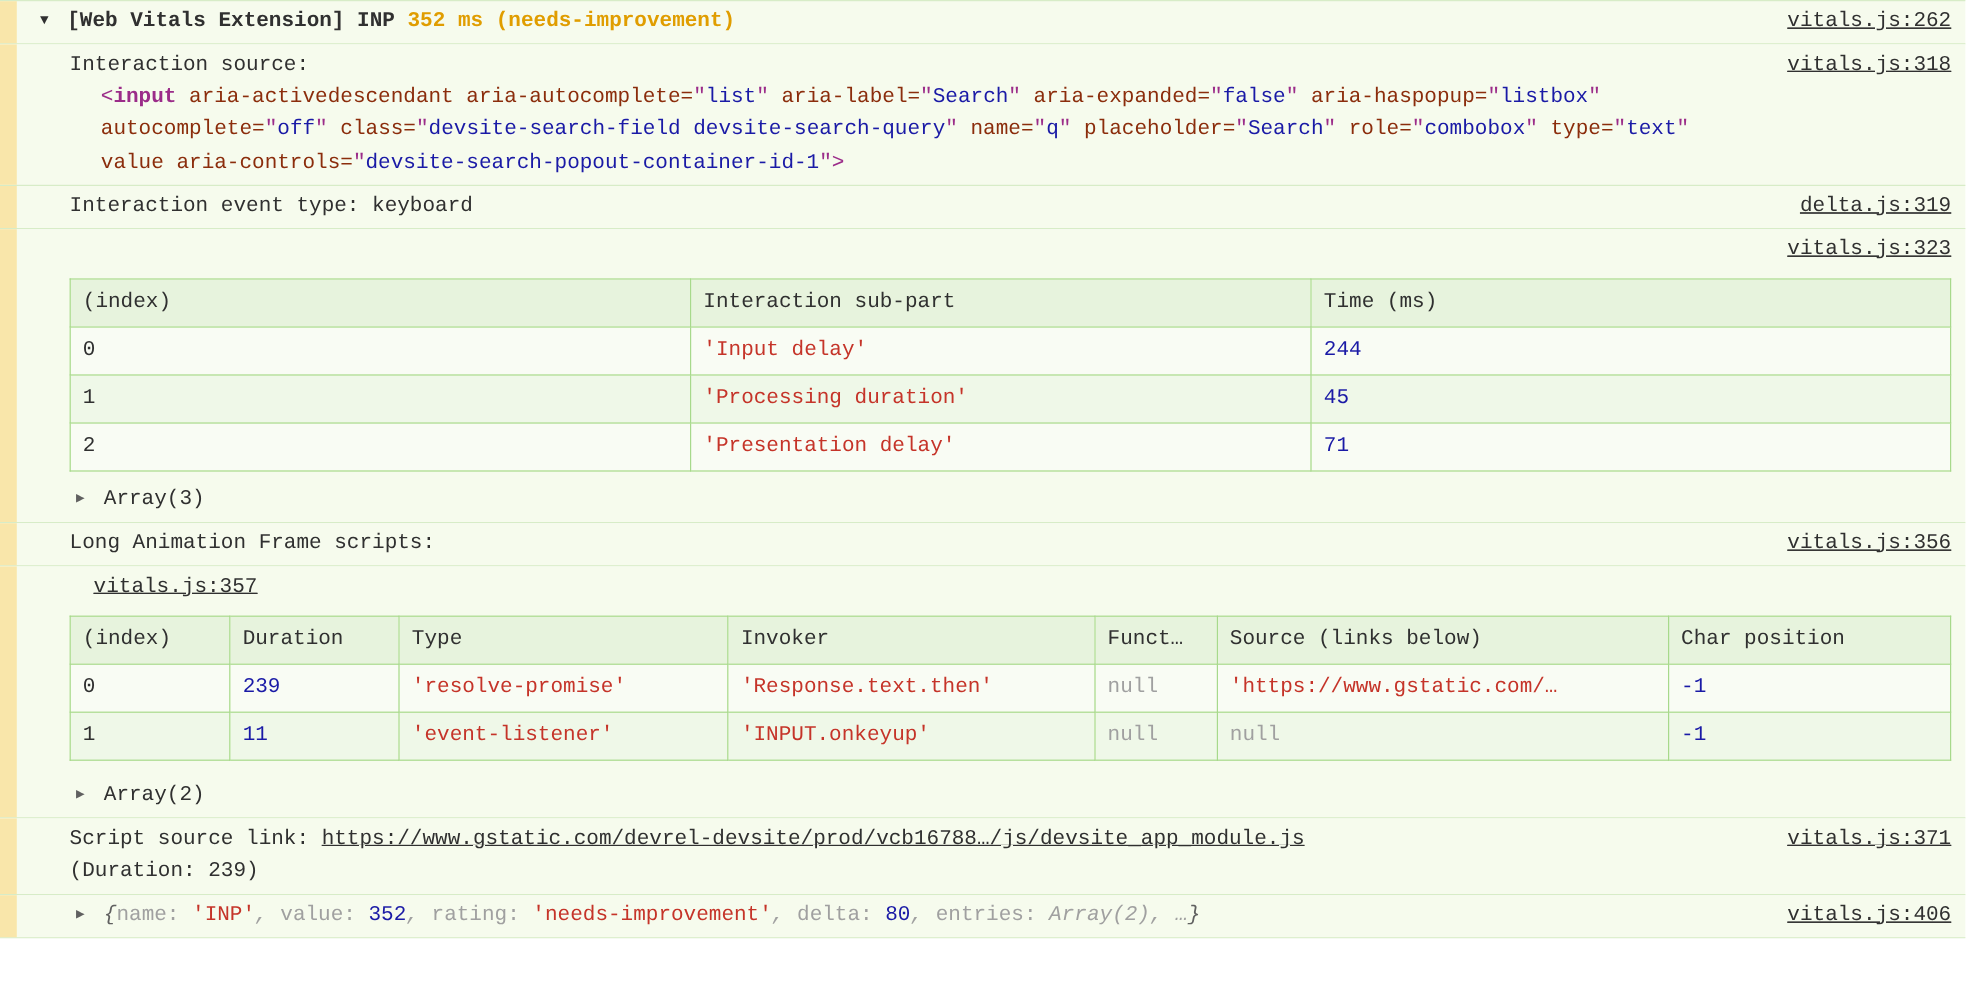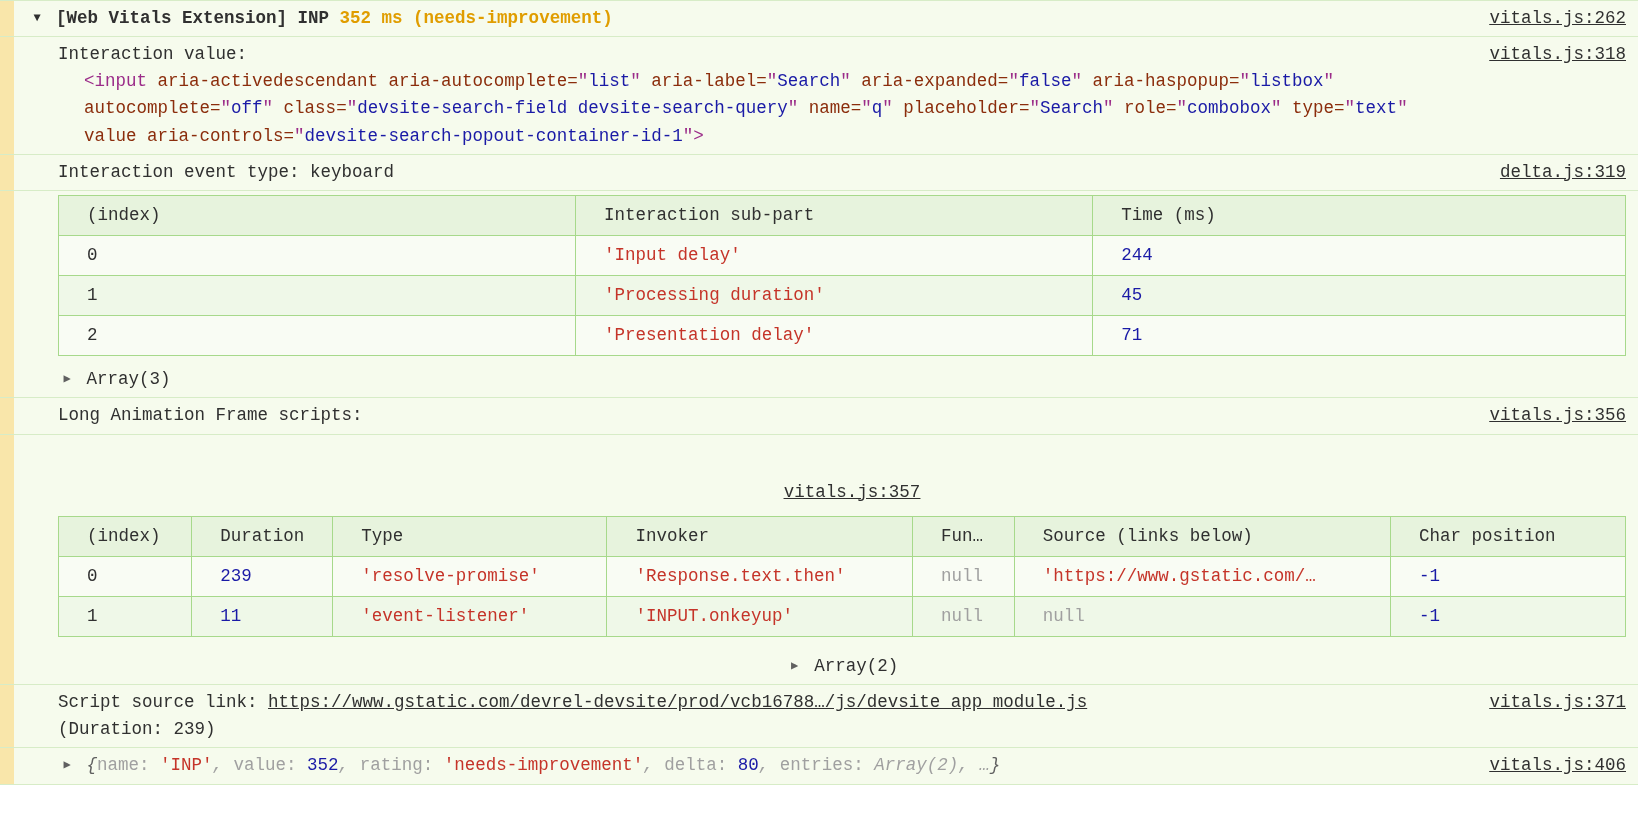--- a/index.html
+++ b/index.html
@@ -64,38 +64,38 @@
     white-space: nowrap;
     text-decoration: underline;
   }
   .src a, a.link { color: var(--link); text-decoration: underline; }
 
   .b { font-weight: 700; }
   .metric-val { color: var(--hdr-yellow); font-weight: 700; }
 
   
   .code-indent { padding-left: 26px; display:block; }
-  .tag { color: var(--tagname); }
+  .tag { color: var(--tagname); font-weight: bold; }
   .attr { color: var(--attrname); }
   .eq  { color: var(--attrname); }
   .val { color: var(--attrval); }
   .angle { color: var(--tagname); }
 
   
   table.dev {
     border-collapse: collapse;
     width: 100%;
     border: 1px solid var(--border-green);
     font-family: var(--mono);
     font-size: 17.5px;
     table-layout: fixed;
   }
   table.dev th, table.dev td {
     border: 1px solid var(--border-green);
-    padding: 6px 28px;
+    padding: 6px 10px;
     text-align: left;
     vertical-align: top;
     overflow: hidden; text-overflow: ellipsis; white-space: nowrap;
   }
   table.dev thead th { background: var(--header-bg); font-weight: 400; }
   table.dev tbody tr:nth-child(odd)  td { background: var(--row-base); }
   table.dev tbody tr:nth-child(even) td { background: var(--row-alt); }
 
   .str { color: var(--string); }
   .num { color: var(--number); }
@@ -133,38 +133,42 @@
         <span class="metric-val">352 ms (needs-improvement)</span>
       </div>
       <div class="src"><a href="#">vitals.js:262</a></div>
     </div>
   </div>
 
   <div class="row">
     <div class="gutter"></div>
     <div class="inner pad2">
       <div class="content">
-        <div>Interaction value:</div>
+        <div>Interaction source:</div>
         <div class="code-indent" id="elem-dump"><span class="angle">&lt;</span><span class="tag">input</span> <span class="attr">aria-activedescendant</span> <span class="attr">aria-autocomplete</span><span class="eq">=</span><span class="angle">"</span><span class="val">list</span><span class="angle">"</span> <span class="attr">aria-label</span><span class="eq">=</span><span class="angle">"</span><span class="val">Search</span><span class="angle">"</span> <span class="attr">aria-expanded</span><span class="eq">=</span><span class="angle">"</span><span class="val">false</span><span class="angle">"</span> <span class="attr">aria-haspopup</span><span class="eq">=</span><span class="angle">"</span><span class="val">listbox</span><span class="angle">"</span> <span class="attr">autocomplete</span><span class="eq">=</span><span class="angle">"</span><span class="val">off</span><span class="angle">"</span> <span class="attr">class</span><span class="eq">=</span><span class="angle">"</span><span class="val">devsite-search-field devsite-search-query</span><span class="angle">"</span> <span class="attr">name</span><span class="eq">=</span><span class="angle">"</span><span class="val">q</span><span class="angle">"</span> <span class="attr">placeholder</span><span class="eq">=</span><span class="angle">"</span><span class="val">Search</span><span class="angle">"</span> <span class="attr">role</span><span class="eq">=</span><span class="angle">"</span><span class="val">combobox</span><span class="angle">"</span> <span class="attr">type</span><span class="eq">=</span><span class="angle">"</span><span class="val">text</span><span class="angle">"</span> <span class="attr">value</span> <span class="attr">aria-controls</span><span class="eq">=</span><span class="angle">"</span><span class="val">devsite-search-popout-container-id-1</span><span class="angle">"</span><span class="angle">&gt;</span></div>
       </div>
       <div class="src"><a href="#">vitals.js:318</a></div>
     </div>
   </div>
 
   <div class="row">
     <div class="gutter"></div>
     <div class="inner pad2">
       <div class="content">Interaction event type: keyboard</div>
       <div class="src"><a href="#">delta.js:319</a></div>
     </div>
   </div>
 
   <div class="row">
     <div class="gutter"></div>
     <div class="inner pad2" style="flex-direction:column; align-items:stretch;">
+      <div style="display:flex;">
+        <div style="flex:1"></div>
+        <div class="src"><a href="#">vitals.js:323</a></div>
+      </div>
       <table class="dev t1" id="tbl-subparts">
         <colgroup>
             <col class="c1">
             <col class="c2">
             <col class="c3">
           </colgroup>
         <thead>
             <tr>
               <th>(index)</th>
               <th>Interaction sub-part</th>
@@ -199,21 +203,21 @@
   <div class="row">
     <div class="gutter"></div>
     <div class="inner pad2">
       <div class="content">Long Animation Frame scripts:</div>
       <div class="src"><a href="#">vitals.js:356</a></div>
     </div>
   </div>
 
   <div class="row">
     <div class="gutter"></div>
-    <div class="inner pad2" style="flex-direction:column; align-items:center;margin-top:40px;">
+    <div class="inner pad2" style="flex-direction:column; align-items:flex-start;">
       <div style="display:flex;">
         <div style="flex:1"></div>
         <div class="src"><a href="#">vitals.js:357</a></div>
       </div>
       <table class="dev t2" id="tbl-loaf">
         <colgroup>
             <col class="c1">
             <col class="c2">
             <col class="c3">
             <col class="c4">

